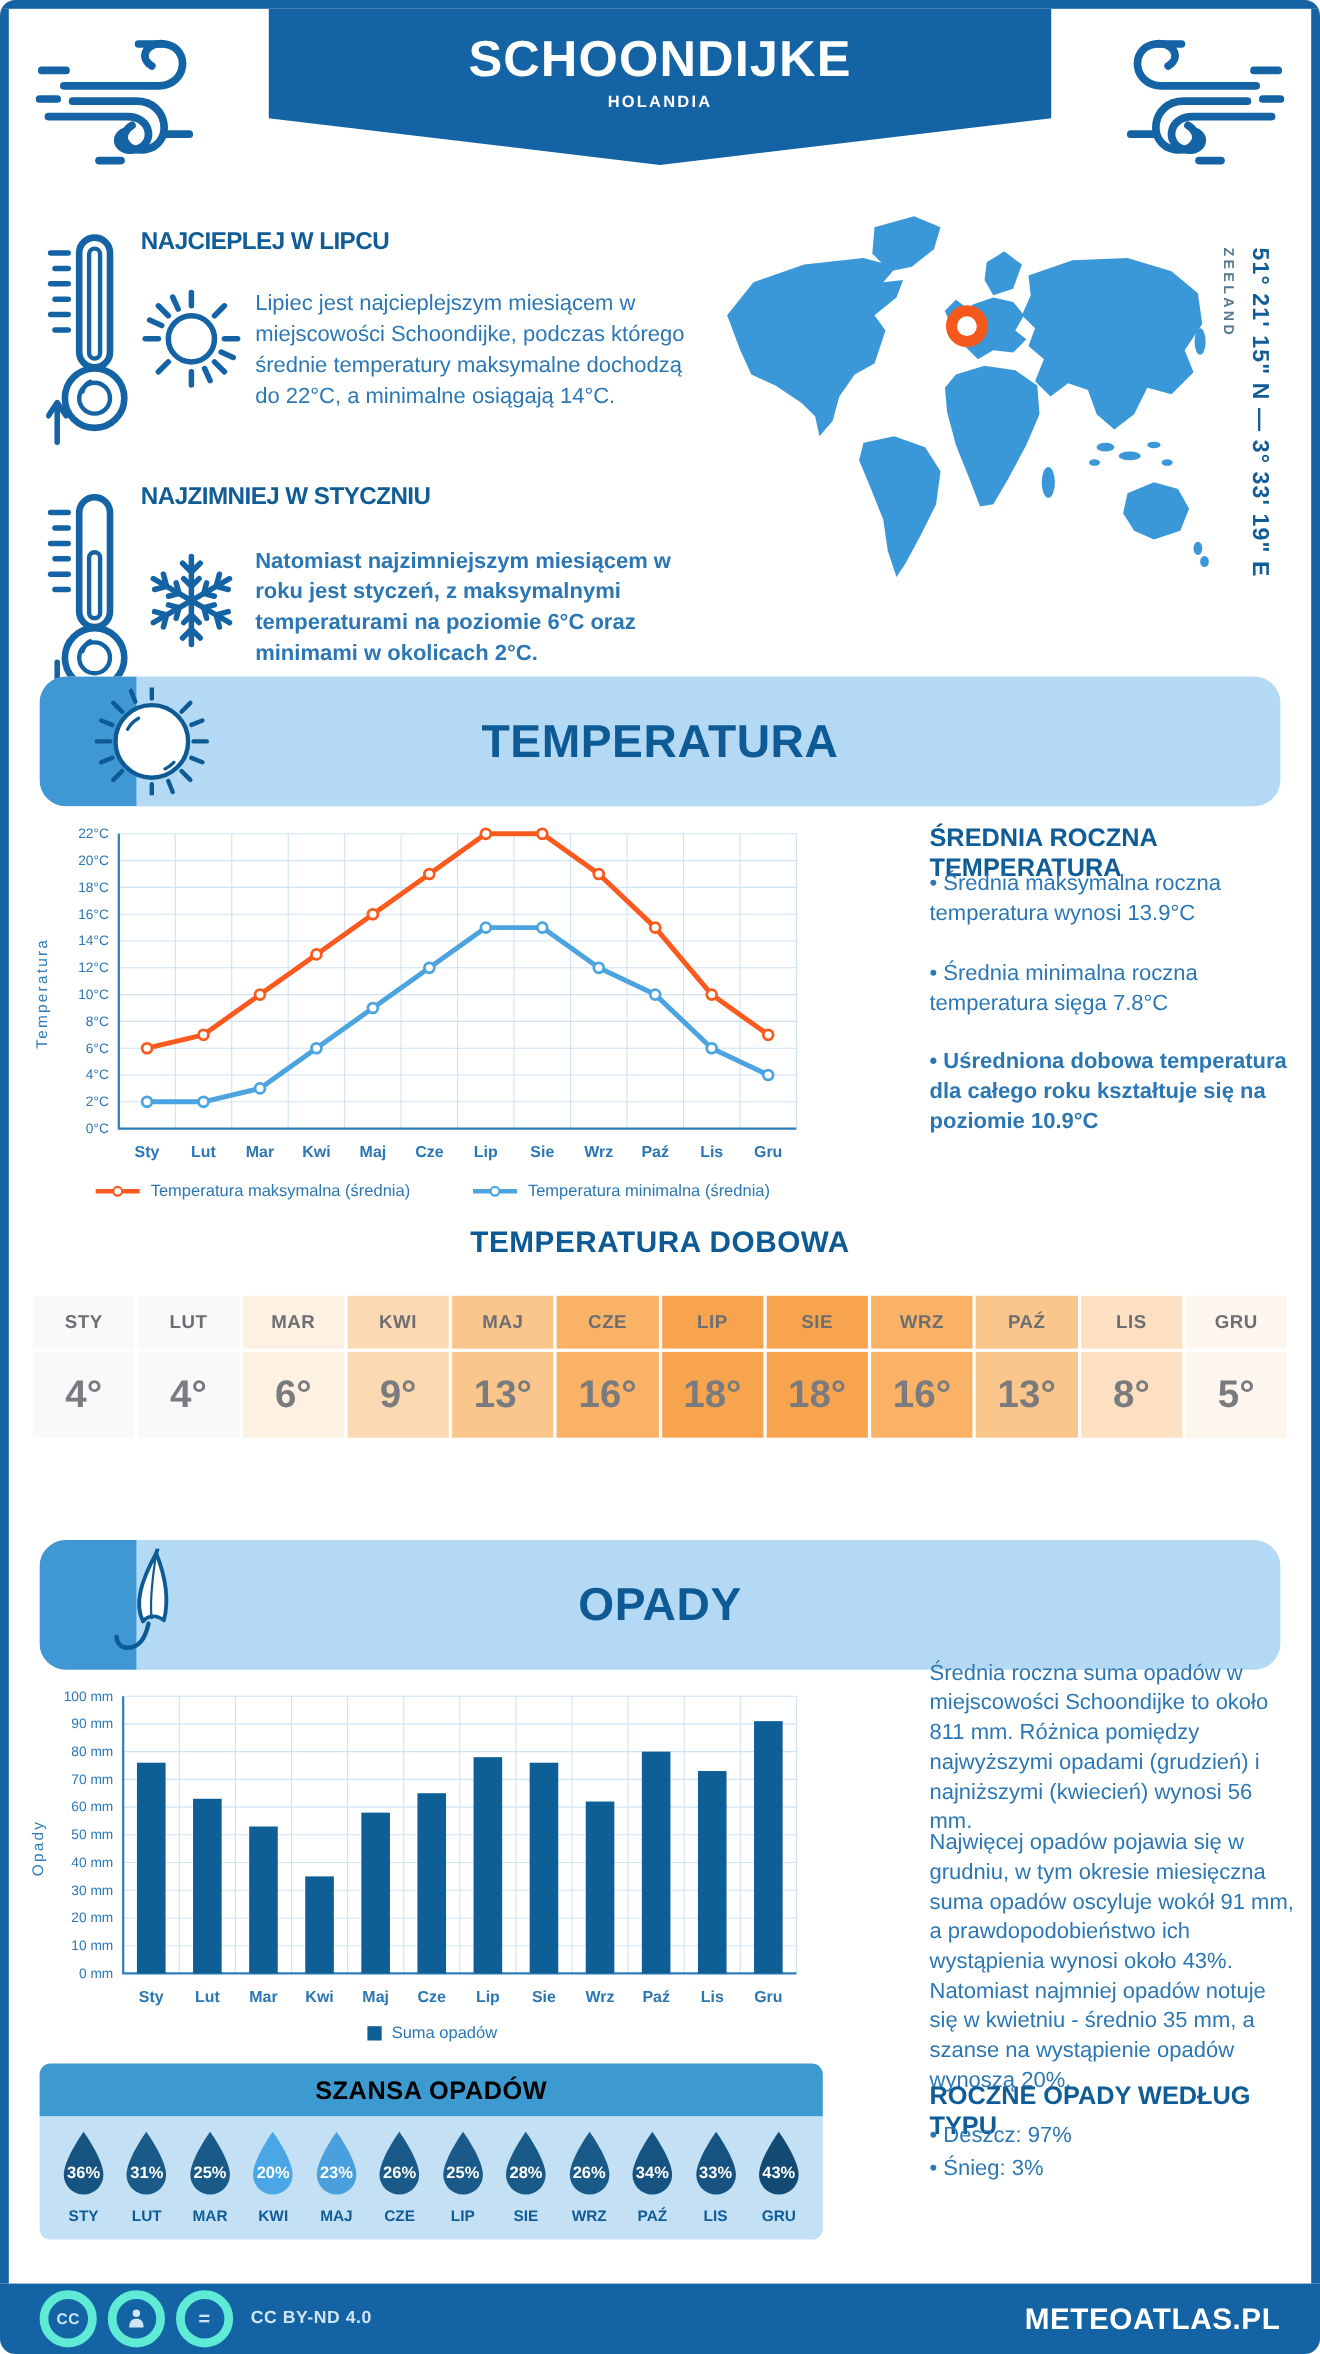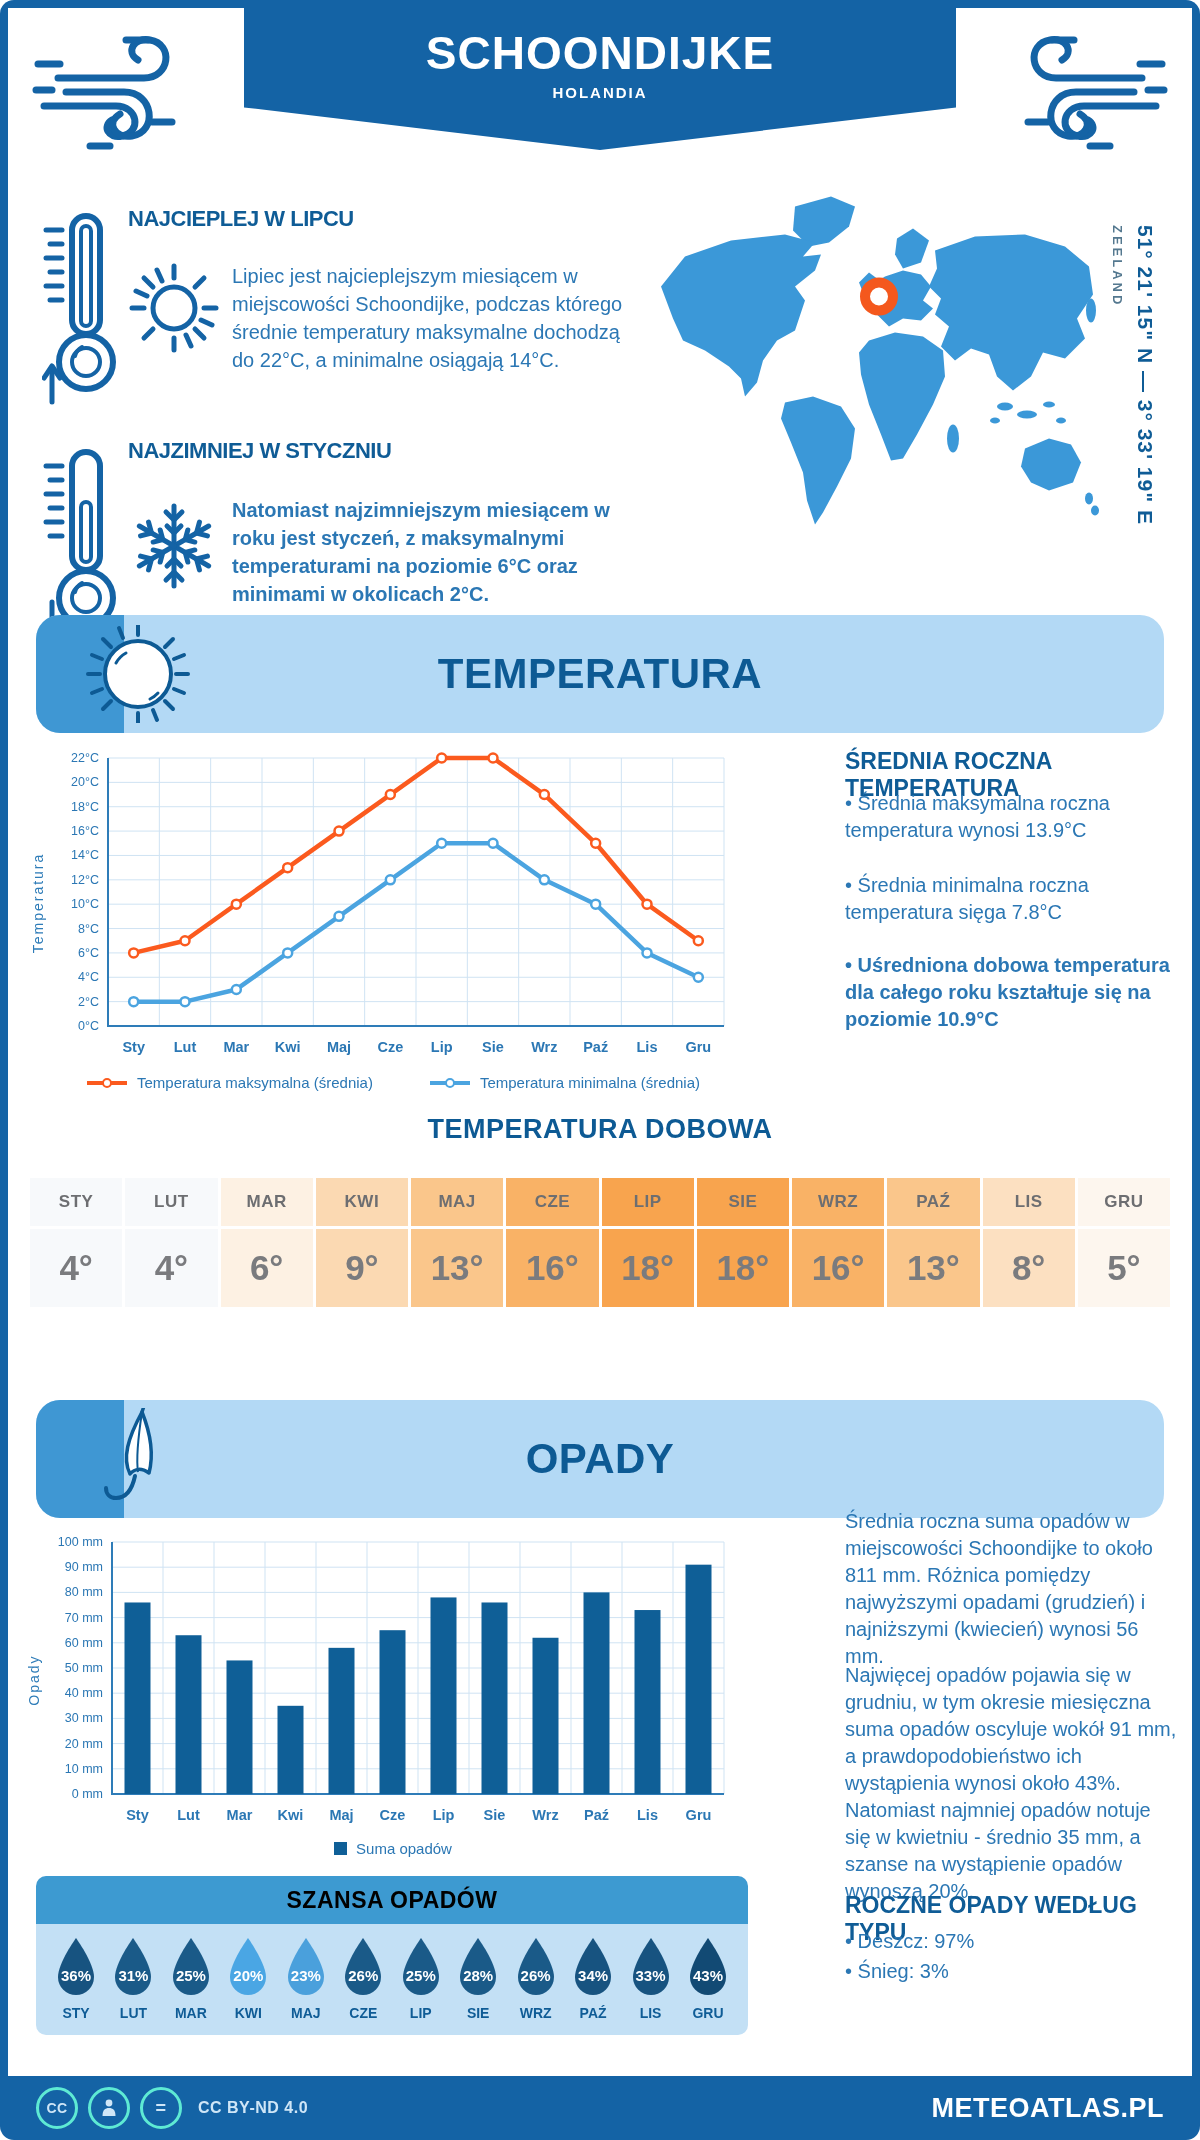--- a/index.html
+++ b/index.html
@@ -49,21 +49,21 @@
                justify-content:center;color:#000000;font-size:23px;font-weight:700;letter-spacing:0.5px;}
   #chance-panel{background:#c3e0f5;border-radius:0 0 10px 10px;display:flex;justify-content:space-between;
                 padding:12px 14px 14px;}
   .drop{position:relative;width:52px;text-align:center;}
   .drop .pct{position:absolute;left:0;top:31px;width:100%;color:#fff;font-size:15px;font-weight:700;}
   .drop .mon{display:block;margin-top:3px;color:#0f5c96;font-size:14px;font-weight:700;}
   
   #footer{left:0;top:2076px;width:1200px;height:64px;background:#1463a5;display:flex;align-items:center;
           justify-content:space-between;padding:0 36px;box-sizing:border-box;}
   #cc-wrap{display:flex;align-items:center;gap:10px;color:#cfe6f7;font-size:16px;font-weight:700;letter-spacing:0.5px;}
-  .cc-circle{width:36px;height:36px;border:3px solid #5eead4;border-radius:50%;display:flex;align-items:center;
+  .cc-circle{width:36px;height:36px;border:8px solid #5eead4;border-radius:50%;display:flex;align-items:center;
              justify-content:center;color:#cfe6f7;font-size:14px;font-weight:700;}
   #site{color:#fff;font-size:27px;font-weight:700;letter-spacing:0.5px;}
 </style>
 </head>
 <body>
 
 <div id="page">
 
   <div class="abs frame" style="left:0;top:0;width:1200px;height:8px;"></div>
   <div class="abs frame" style="left:0;top:8px;width:8px;height:2068px;"></div>

